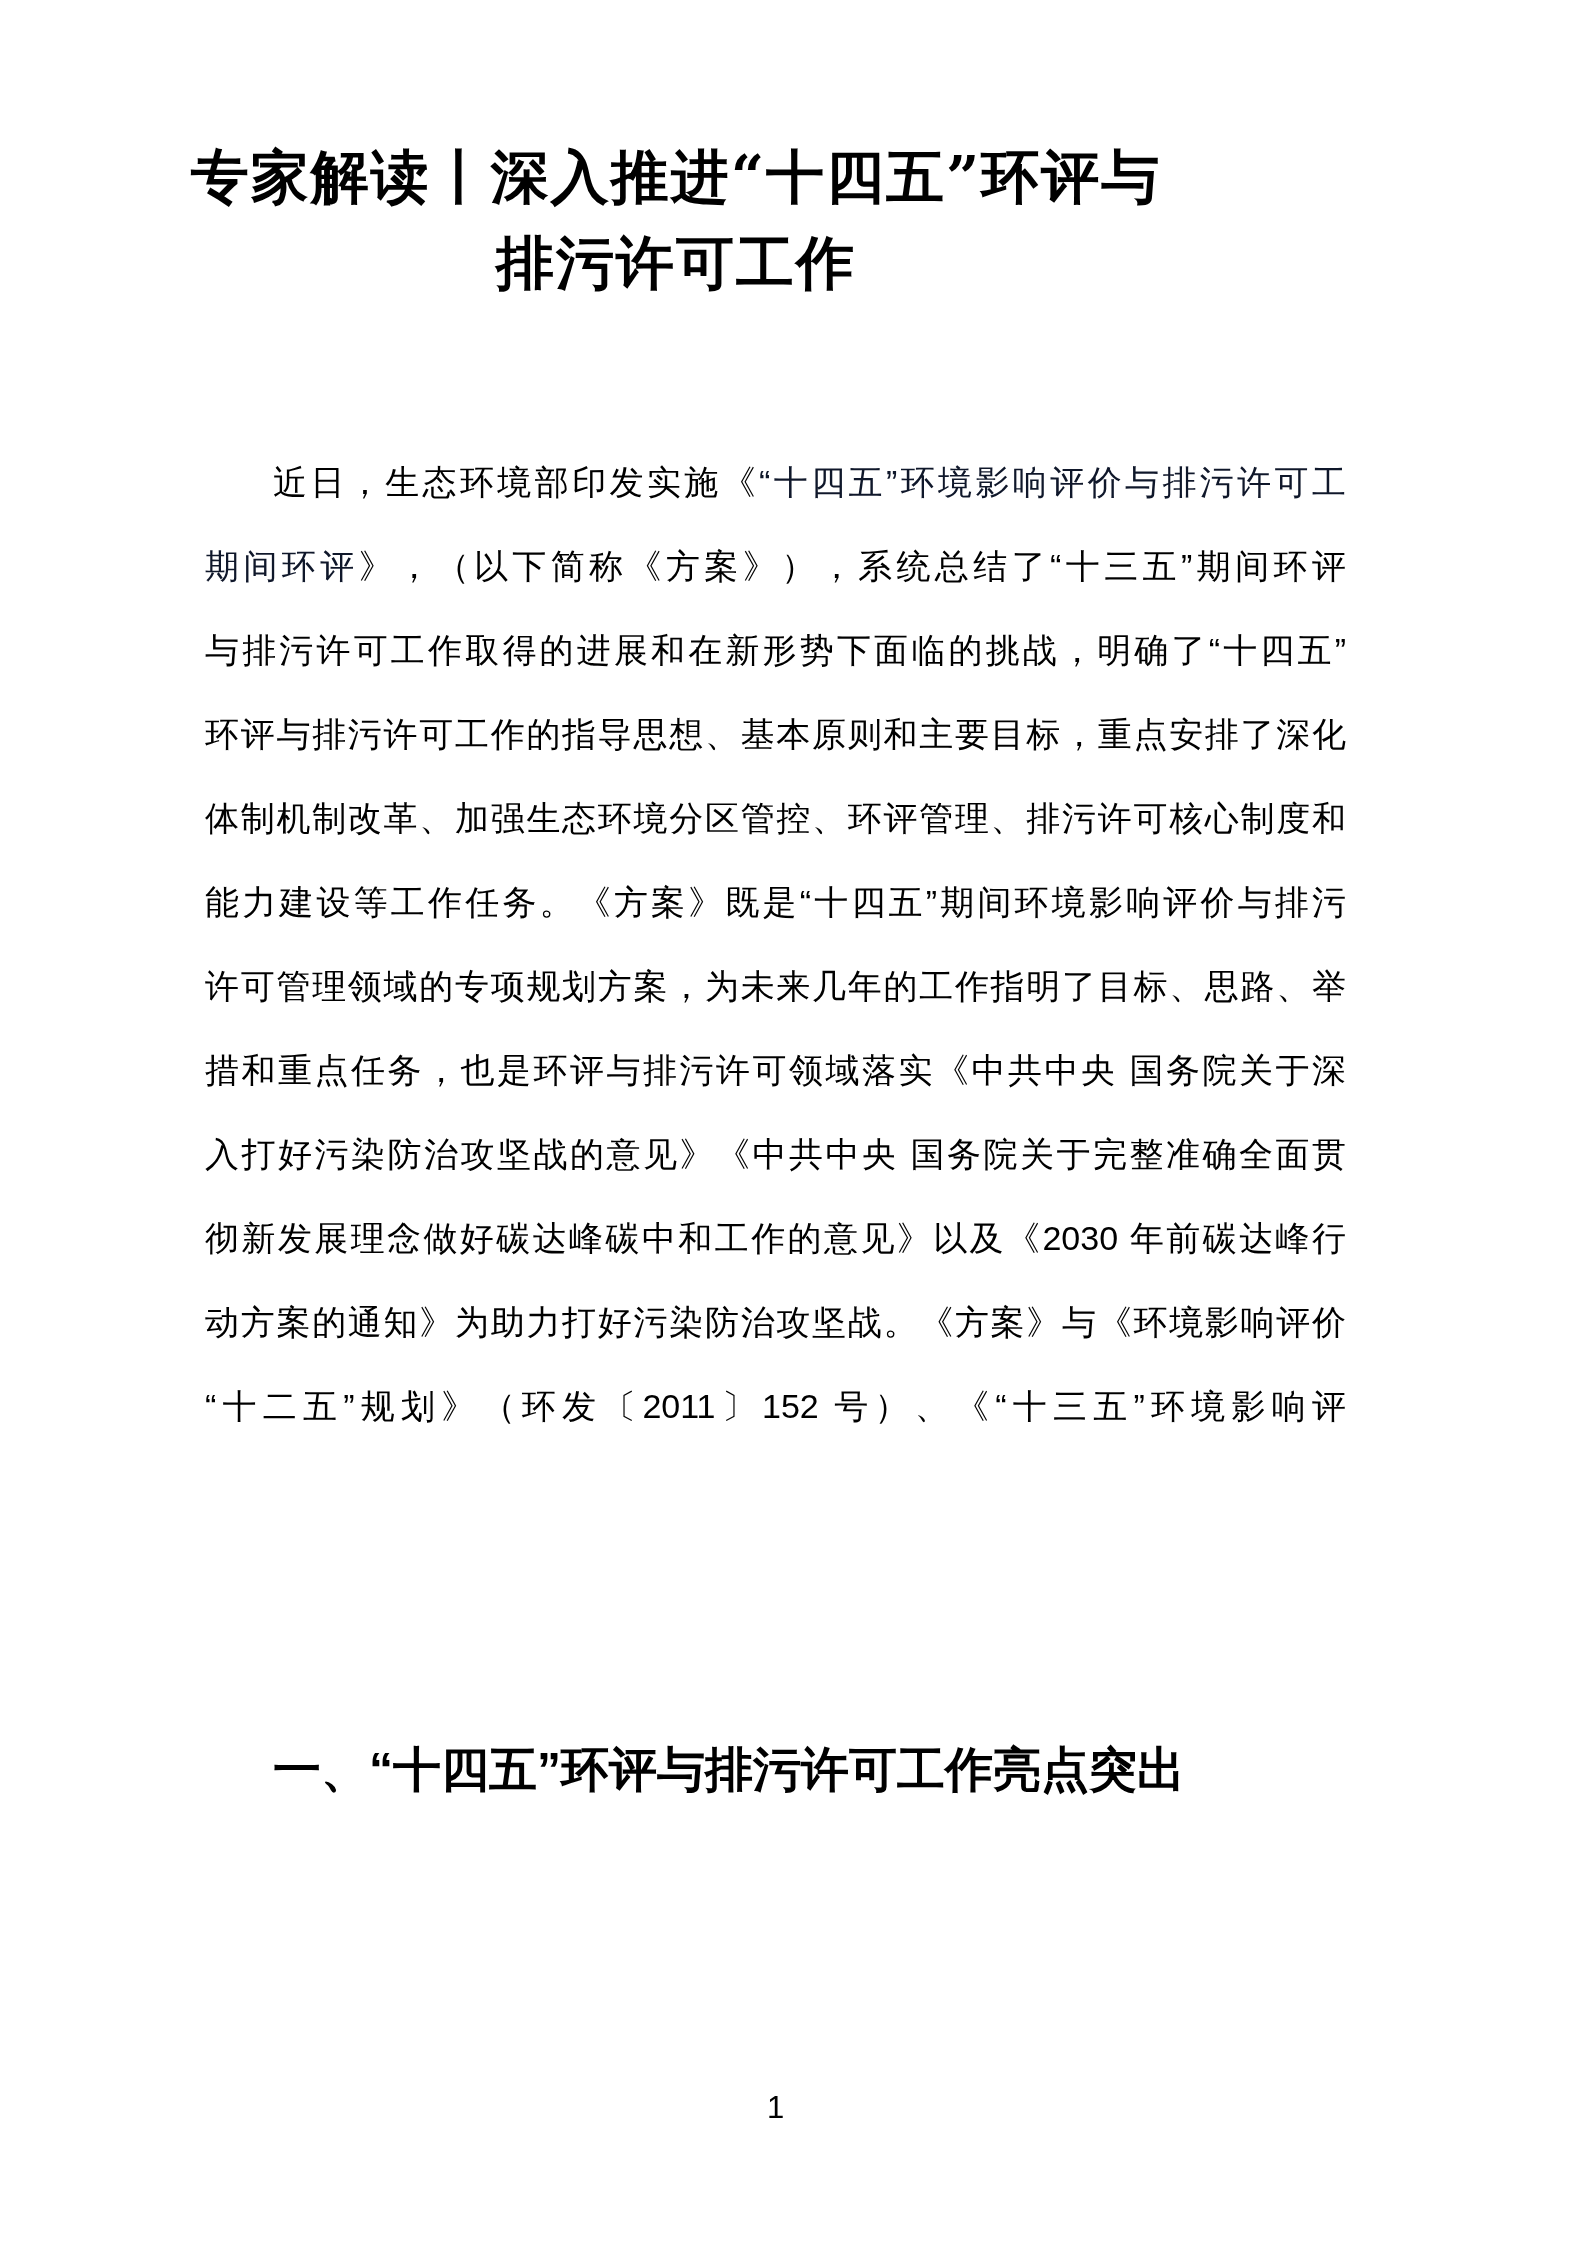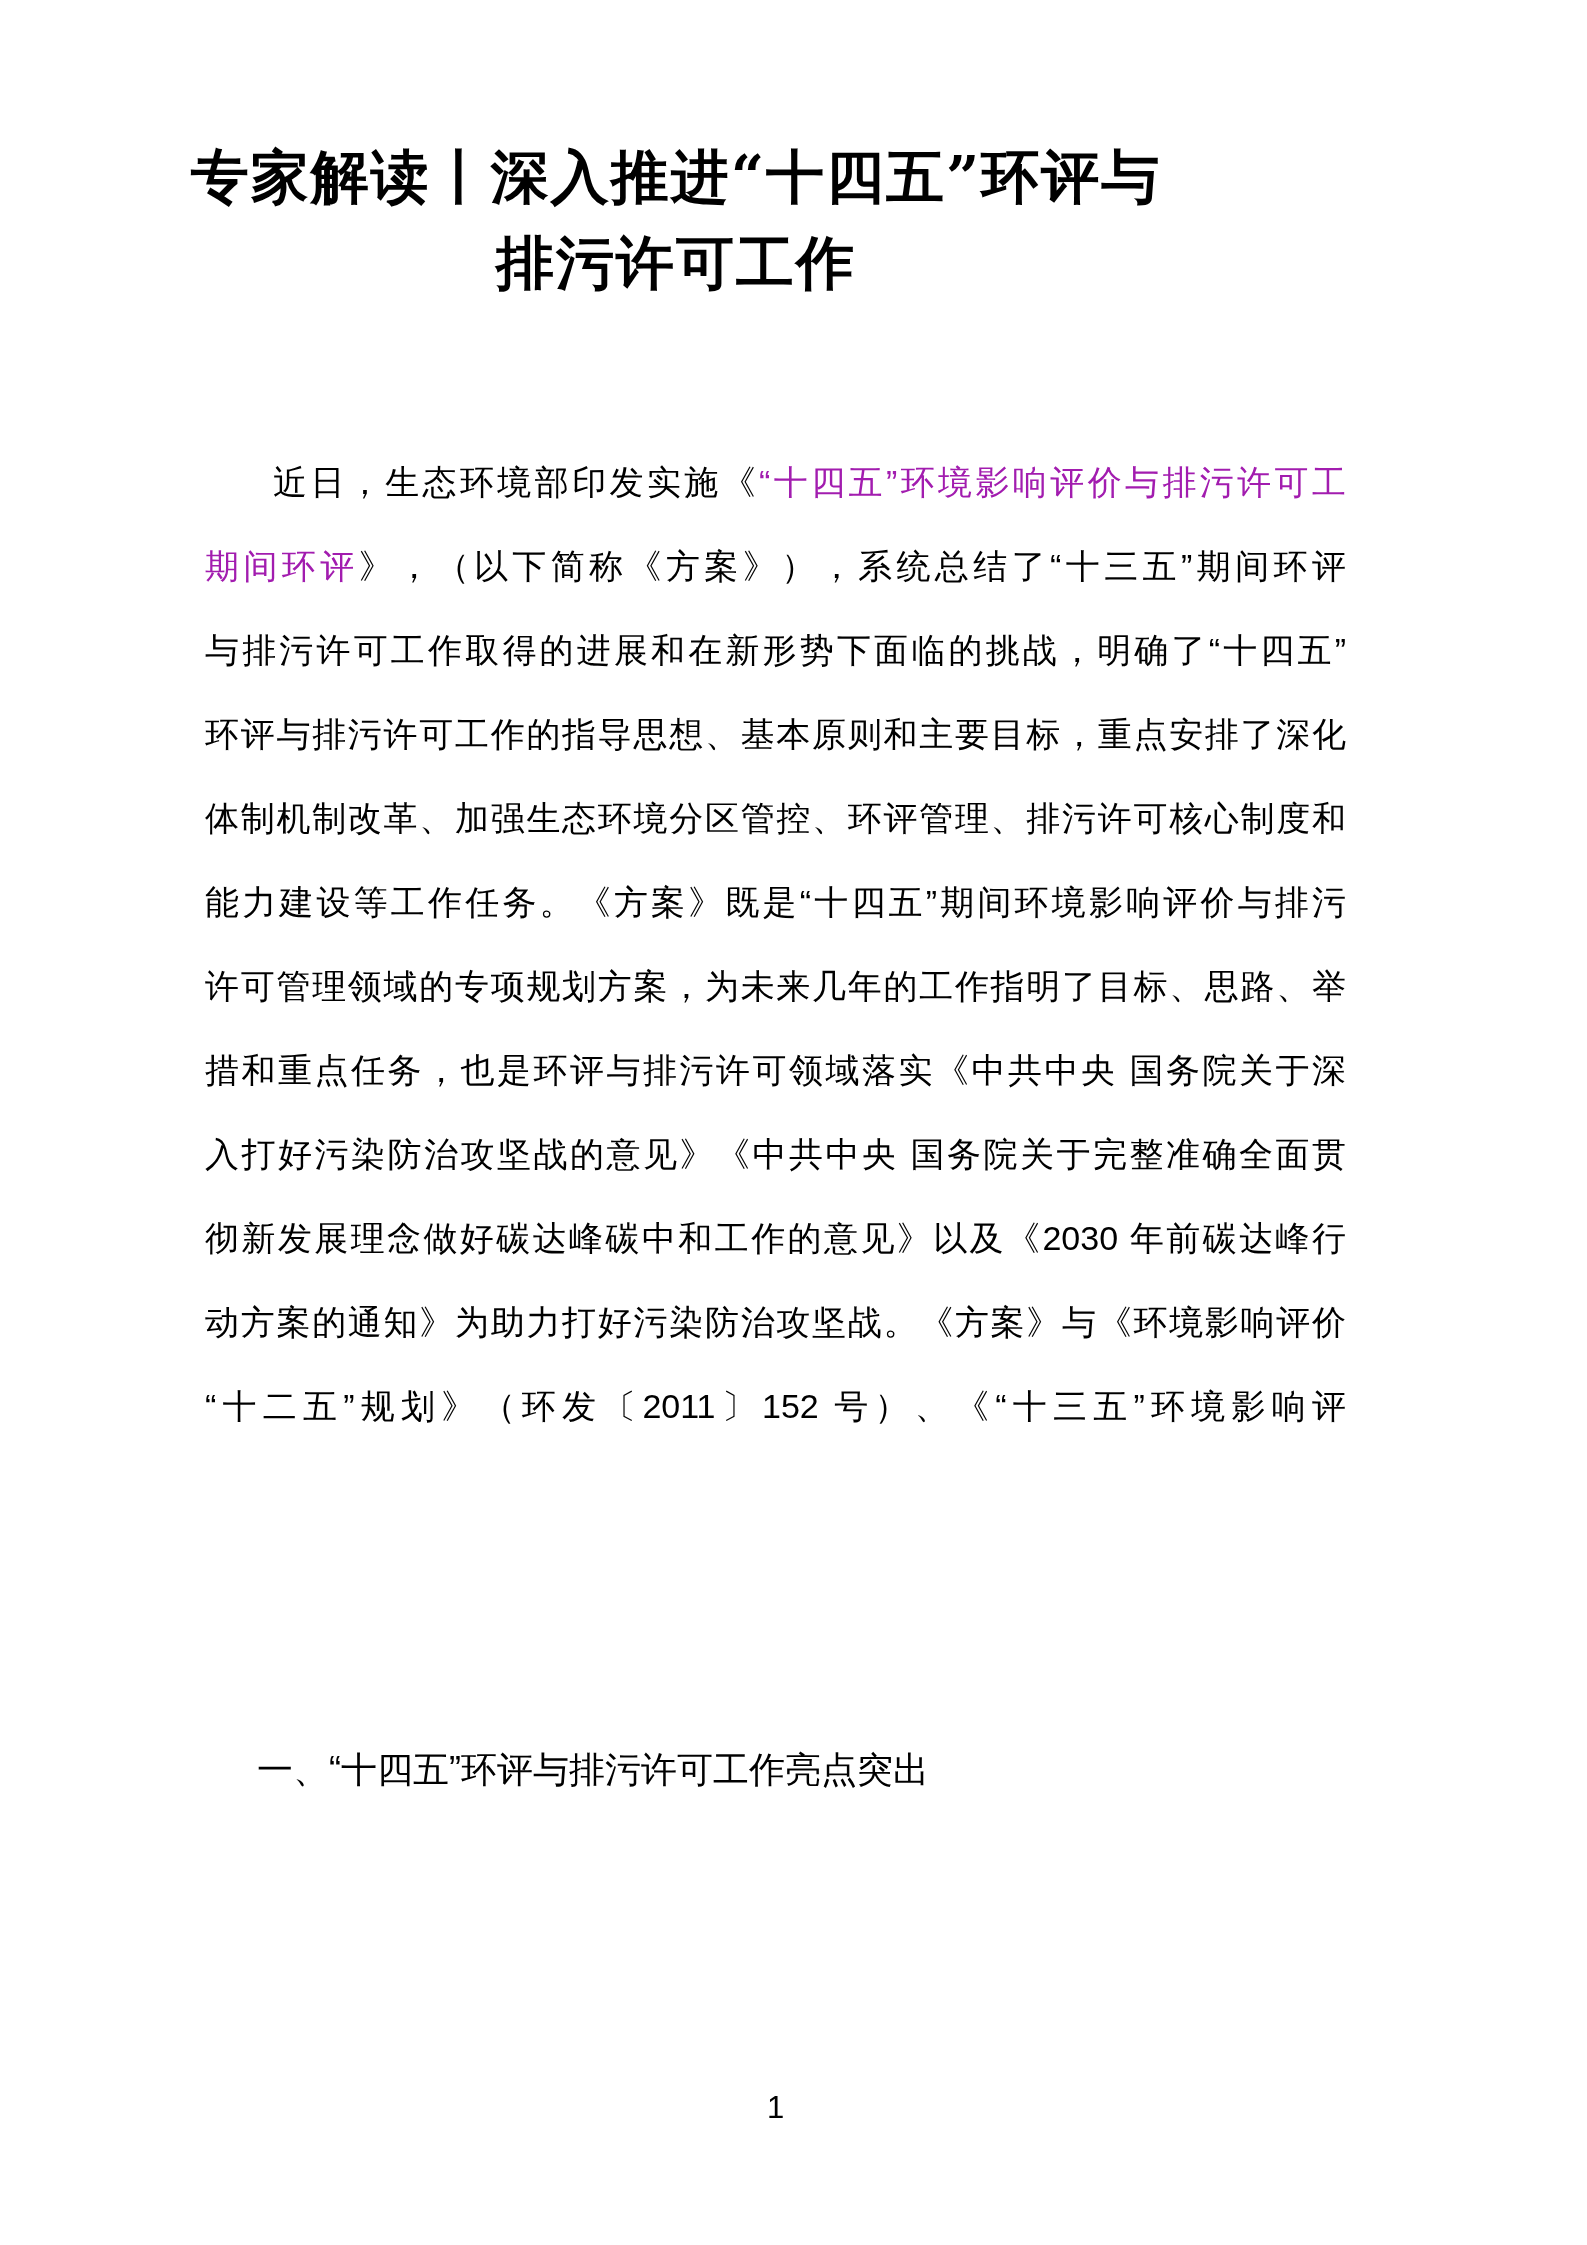--- a/index.html
+++ b/index.html
@@ -51,31 +51,31 @@
     text-justify: inter-character;
     height: 84px;
   }
   .line.last {
     text-align-last: left;
   }
   .line.indent {
     padding-left: 68px;
   }
   .hyperlink {
-    color: #a21caf;
+    color: #0f172a;
     cursor: pointer;
   }
   
   .section-heading {
     position: absolute;
     top: 1728px;
-    left: 257px;
+    left: 273px;
     margin: 0;
-    font-size: 36px;
-    font-weight: normal;
+    font-size: 48px;
+    font-weight: bold;
     line-height: 84px;
     white-space: nowrap;
   }
   
   .page-number {
     position: absolute;
     top: 2086px;
     left: 205px;
     width: 1141px;
     text-align: center;

